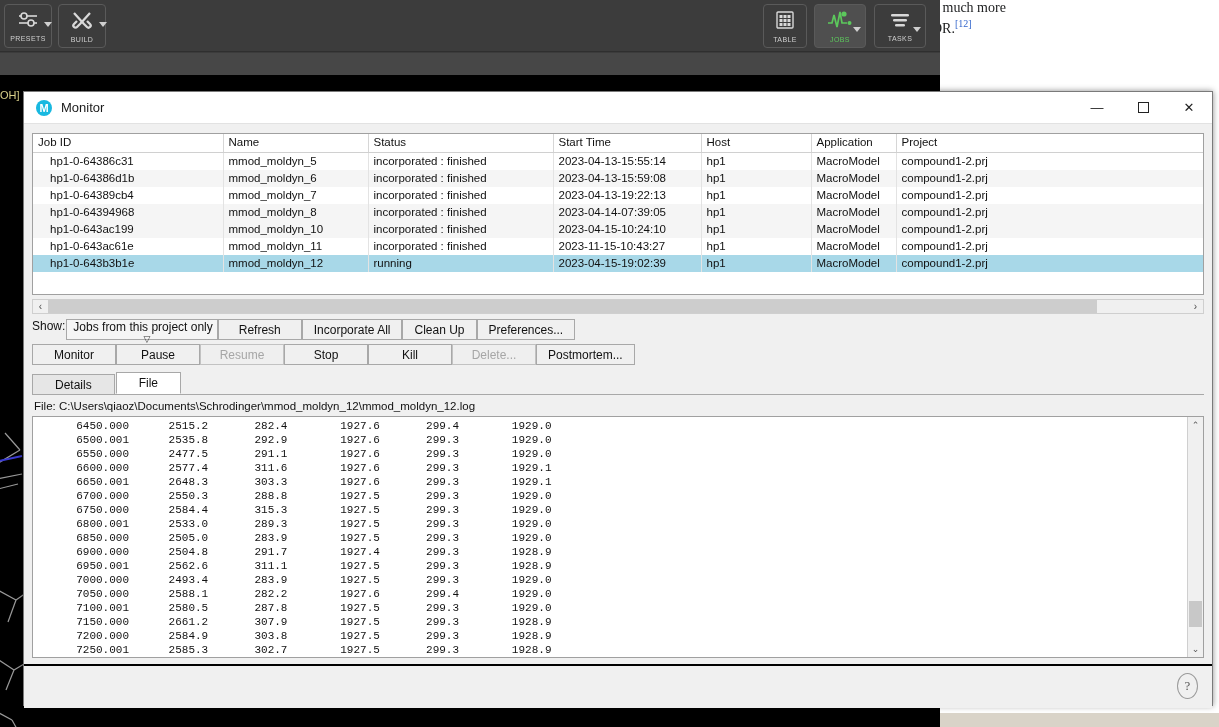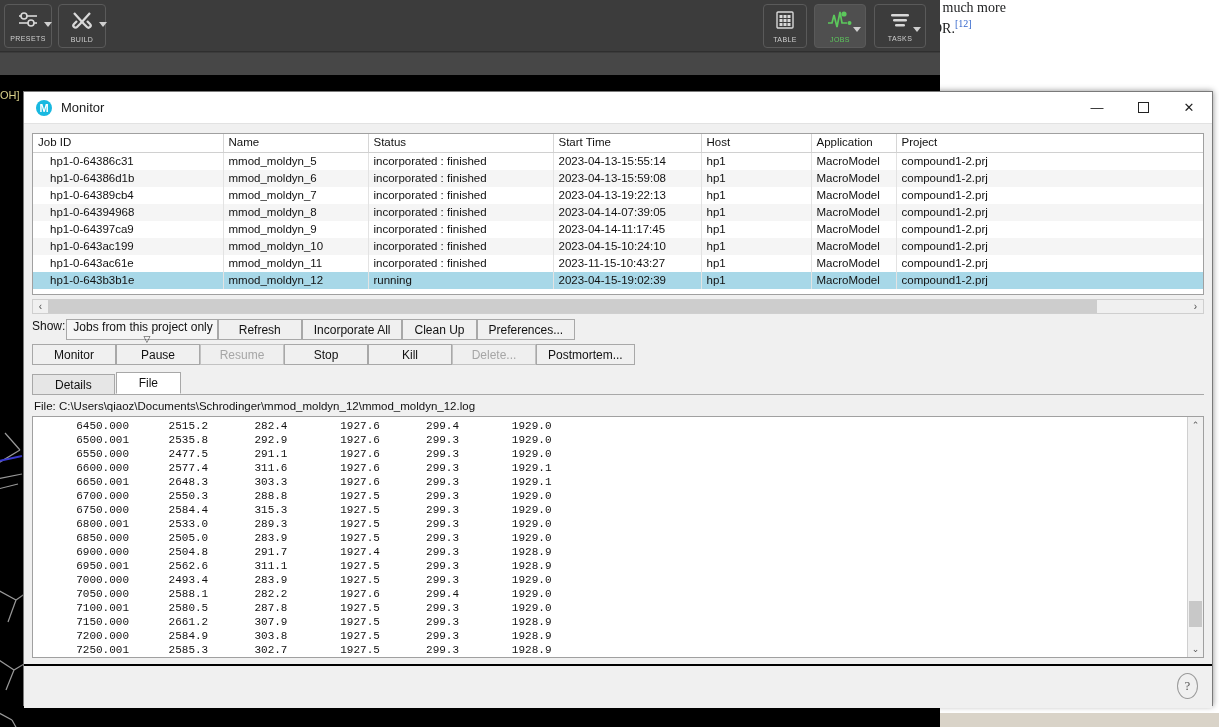--- a/index.html
+++ b/index.html
@@ -448,29 +448,20 @@
               </tr>
               <tr class="alt">
                 <td class="col-id cell-indent">hp1-0-64394968</td>
                 <td class="col-nm">mmod_moldyn_8</td>
                 <td class="col-st">incorporated : finished</td>
                 <td class="col-tm">2023-04-14-07:39:05</td>
                 <td class="col-ho">hp1</td>
                 <td class="col-ap">MacroModel</td>
                 <td class="col-pr">compound1-2.prj</td>
               </tr>
-              <tr>
-                <td class="col-id cell-indent">hp1-0-64397ca9</td>
-                <td class="col-nm">mmod_moldyn_9</td>
-                <td class="col-st">incorporated : finished</td>
-                <td class="col-tm">2023-04-14-11:17:45</td>
-                <td class="col-ho">hp1</td>
-                <td class="col-ap">MacroModel</td>
-                <td class="col-pr">compound1-2.prj</td>
-              </tr>
               <tr class="alt">
                 <td class="col-id cell-indent">hp1-0-643ac199</td>
                 <td class="col-nm">mmod_moldyn_10</td>
                 <td class="col-st">incorporated : finished</td>
                 <td class="col-tm">2023-04-15-10:24:10</td>
                 <td class="col-ho">hp1</td>
                 <td class="col-ap">MacroModel</td>
                 <td class="col-pr">compound1-2.prj</td>
               </tr>
               <tr>

